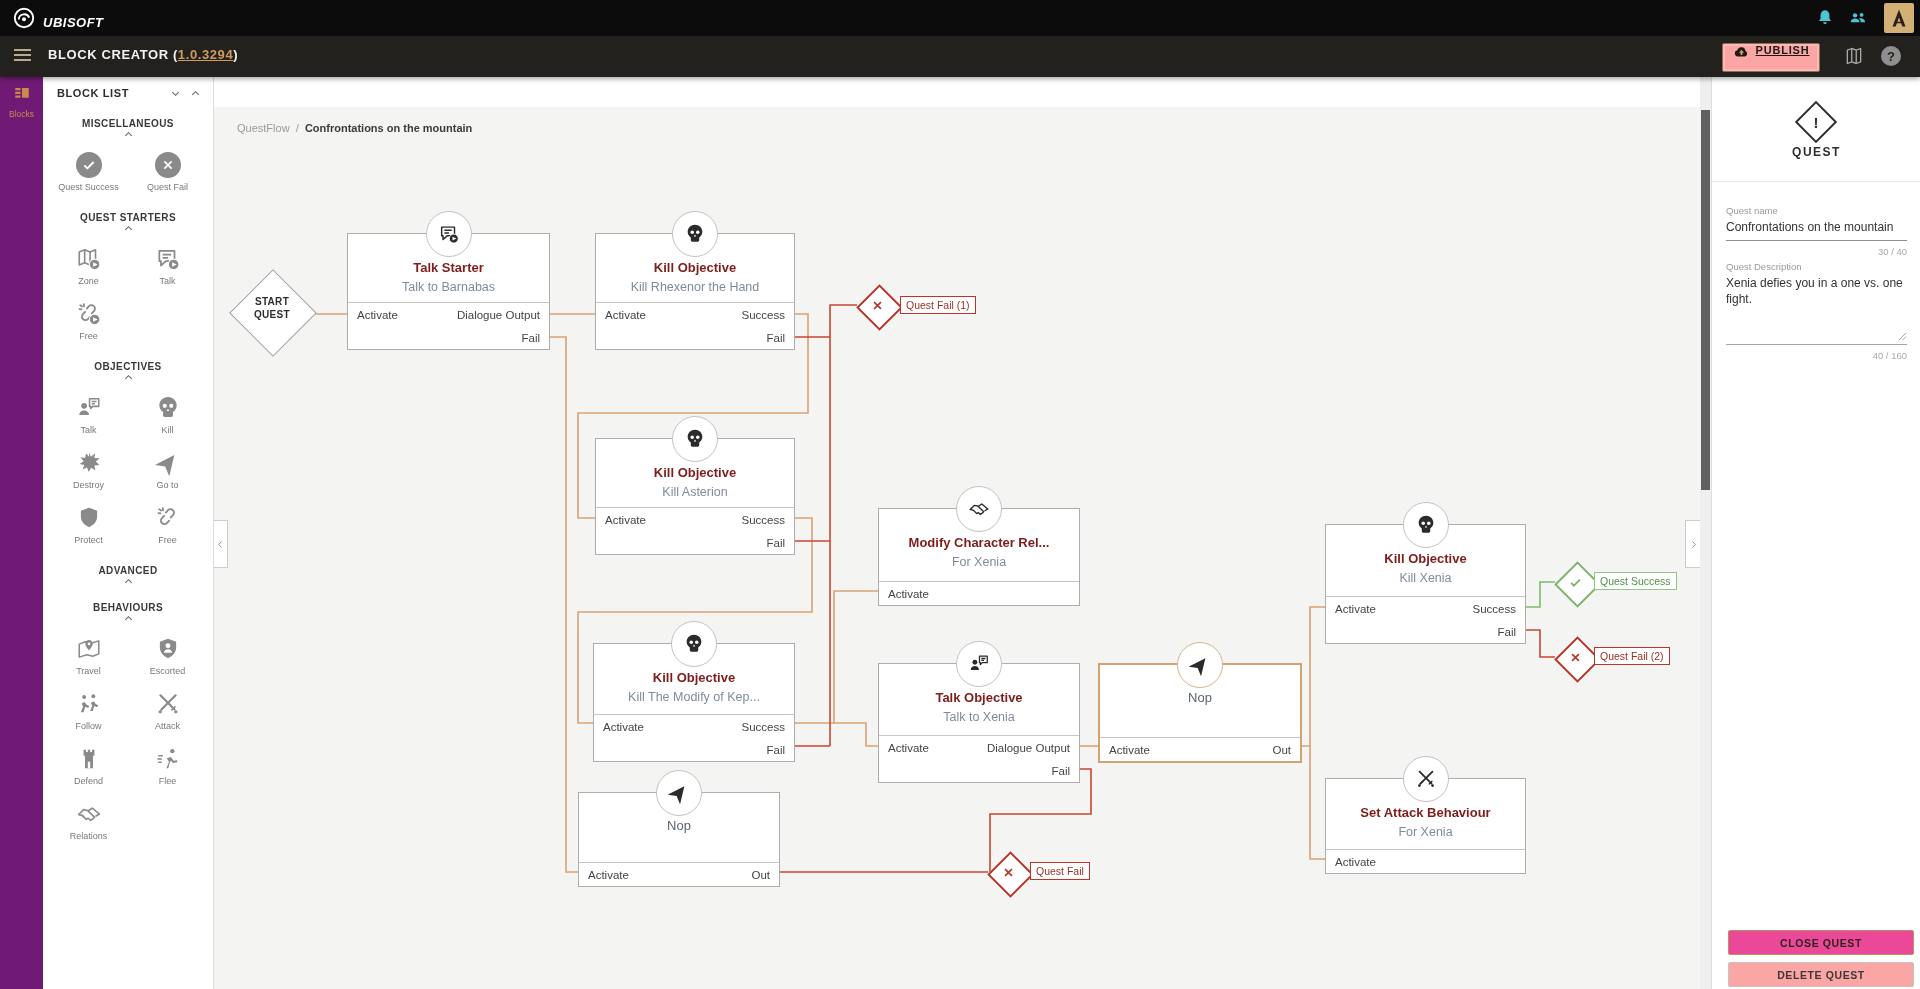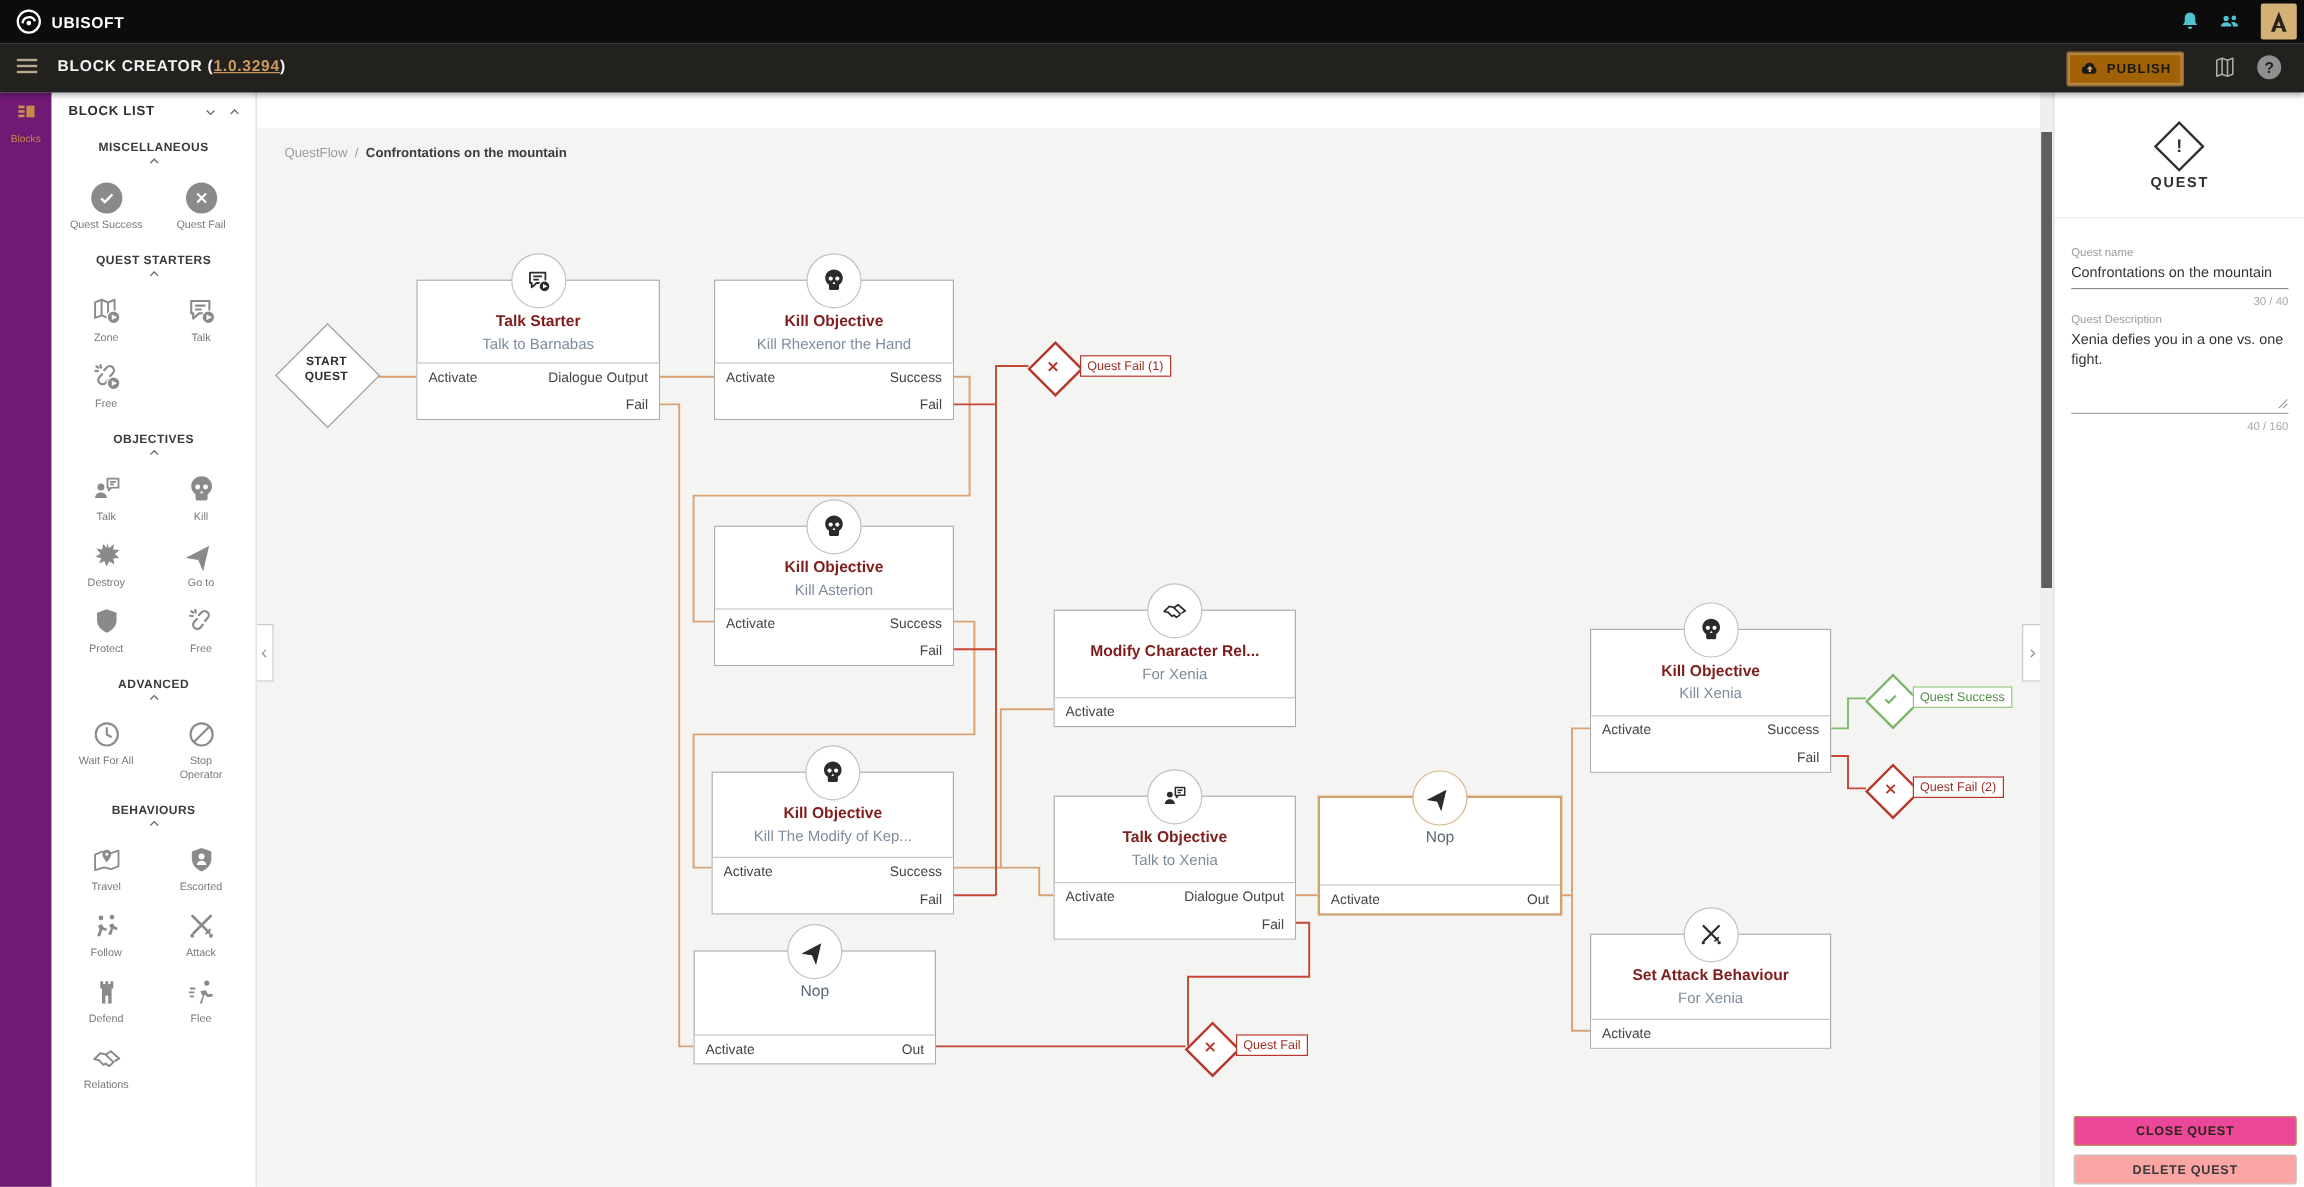--- a/index.html
+++ b/index.html
@@ -1,30 +1,30 @@
 <!DOCTYPE html>
 <html><head>
 <meta charset="utf-8">
 <style>
   html,body{margin:0;padding:0;background:#fff;width:1920px;height:989px;overflow:hidden;
     font-family:"Liberation Sans","DejaVu Sans",sans-serif;-webkit-font-smoothing:antialiased;}
   
   #topbar{position:absolute;left:0;top:0;width:1920px;height:36px;background:#0c0c0c;z-index:60;display:flex;align-items:center;}
-  .brand{display:flex;align-items:center;gap:7px;margin-left:12px;}
+  .brand{display:flex;align-items:flex-end;gap:7px;margin-left:12px;font-style:italic;}
   .brand-name{color:#fff;font-weight:bold;font-size:13px;letter-spacing:.5px;}
   .tb-ic{position:absolute;top:8px;width:20px;height:20px;color:#4fc3cf;}
   #avatar{position:absolute;top:3px;left:1884px;width:30px;height:30px;background:#d3b176;border-radius:2px;display:flex;align-items:center;justify-content:center;}
   #bar2{position:absolute;left:0;top:36px;width:1920px;height:41px;background:#22211e;z-index:55;box-shadow:0 2px 5px rgba(0,0,0,.35);}
   #hamburger{position:absolute;left:14px;top:13px;width:17px;height:14px;cursor:pointer;}
   #hamburger div{height:2px;background:#b9a98f;margin-bottom:3px;}
   #appTitle{position:absolute;left:48px;top:11px;font-size:13px;font-weight:bold;color:#f2f2f2;letter-spacing:.6px;}
   #appTitle .ver{color:#cf9a5e;text-decoration:underline;cursor:pointer;}
-  #publishBtn{position:absolute;left:1722px;top:7px;width:96px;height:27px;background:#a16207;border:1px solid #96råá7a4e;
-    border:1px solid #8f6f47;box-shadow:inset 0 0 0 2px rgba(255,255,255,.22);display:flex;align-items:center;justify-content:center;gap:6px;
-    font-size:11px;font-weight:bold;color:#1d1a15;letter-spacing:.8px;cursor:pointer;border-radius:2px;}
+  #publishBtn{position:absolute;left:1722px;top:7px;width:96px;height:27px;background:#fca5a5;border:1px solid #96råá7a4e;
+    border:1px solid #8f6f47;box-shadow:inset 0 0 0 2px rgba(255,255,255,.22);display:flex;align-items:flex-start;justify-content:center;gap:6px;
+    font-size:11px;font-weight:bold;color:#1d1a15;letter-spacing:.8px;cursor:pointer;border-radius:2px;text-decoration:underline;}
   .bar2-ic{position:absolute;top:10px;width:20px;height:20px;color:#a8a8a8;cursor:pointer;}
   #helpIc{position:absolute;left:1881px;top:10px;width:20px;height:20px;border-radius:50%;background:#8f8f8f;color:#22211e;
     font-weight:bold;font-size:13px;display:flex;align-items:center;justify-content:center;cursor:pointer;}
   
   #rail{position:absolute;left:0;top:77px;width:43px;height:912px;background:#701a75;border-right:1px solid #e3e3e3;z-index:20;}
   #railBlocks{margin-top:8px;text-align:center;color:#c98a4b;cursor:pointer;}
   #railBlocks .lbl{font-size:8.5px;display:block;margin-top:2px;}
   
   #blockPanel{position:absolute;left:43px;top:77px;width:170px;height:912px;background:#fff;border-right:1px solid #ddd;z-index:20;overflow:hidden;}
   .bl-head{display:flex;align-items:center;padding:10px 12px 8px 14px;}
@@ -419,34 +419,20 @@
       <span class="lbl">Free</span>
     </div>
   </div>
 
   <div class="bl-sec">
     <span class="t">ADVANCED</span>
     <svg class="chev">
         <use href="#i-chev-up"></use>
       </svg>
   </div>
-  <div class="bl-grid">
-    <div class="bl-item">
-      <svg class="ic">
-          <use href="#i-clock"></use>
-        </svg>
-      <span class="lbl">Wait For All</span>
-    </div>
-    <div class="bl-item">
-      <svg class="ic">
-          <use href="#i-stop"></use>
-        </svg>
-      <span class="lbl" style="max-width:52px">Stop Operator</span>
-    </div>
-  </div>
 
   <div class="bl-sec">
     <span class="t">BEHAVIOURS</span>
     <svg class="chev">
         <use href="#i-chev-up"></use>
       </svg>
   </div>
   <div class="bl-grid">
     <div class="bl-item">
       <svg class="ic">

